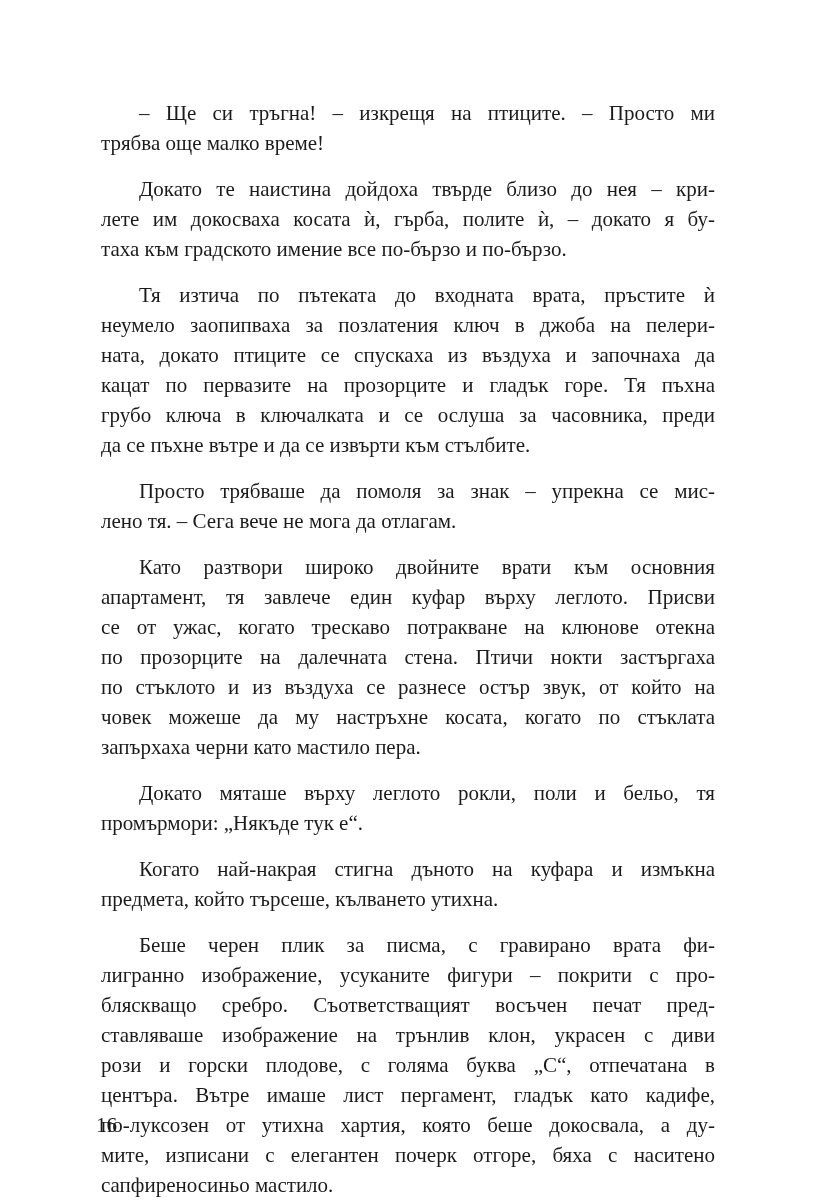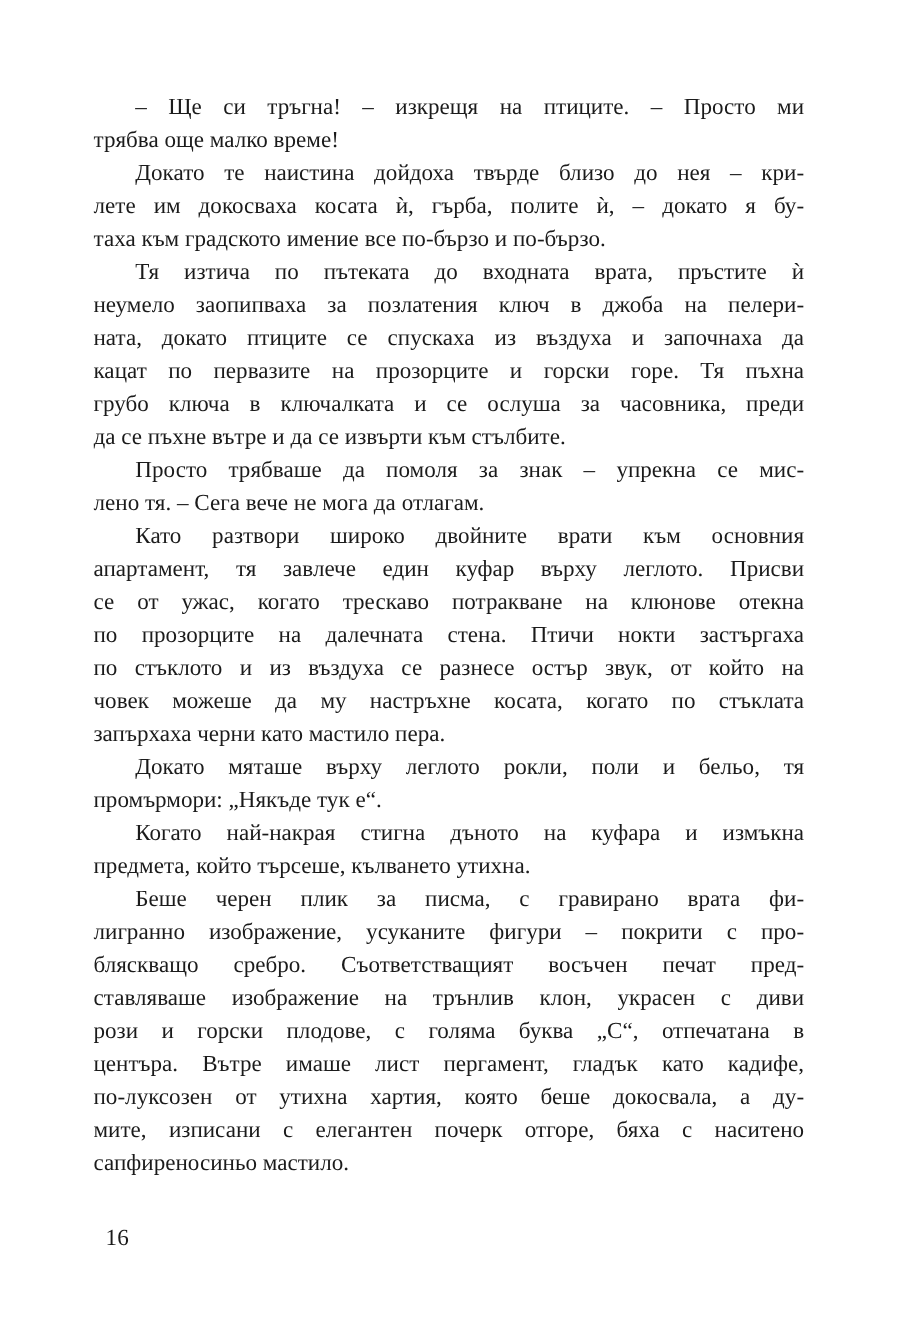--- a/index.html
+++ b/index.html
@@ -15,21 +15,21 @@
     color: #1b1b1b;
     overflow: hidden;
   }
   .text-block {
     position: absolute;
     left: 85px;
     top: 82px;
     width: 646px;
   }
   .paragraph {
-    margin: 0;
+    margin: 16px;
     padding: 0;
   }
   .line {
     height: 30px;
     line-height: 30px;
     font-size: 21px;
     text-align: justify;
     text-align-last: justify;
     overflow: hidden;
     white-space: normal;
@@ -61,21 +61,21 @@
     </div>
     <div class="paragraph">
       <div class="line first"><span>Докато те </span><span class="italic">наистина</span><span> дойдоха твърде близо до нея – кри-</span></div>
       <div class="line"><span>лете им докосваха косата ѝ, гърба, полите ѝ, – докато я бу-</span></div>
       <div class="line plast"><span>таха към градското имение все по-бързо и по-бързо.</span></div>
     </div>
     <div class="paragraph">
       <div class="line first"><span>Тя изтича по пътеката до входната врата, пръстите ѝ</span></div>
       <div class="line"><span>неумело заопипваха за позлатения ключ в джоба на пелери-</span></div>
       <div class="line"><span>ната, докато птиците се спускаха из въздуха и започнаха да</span></div>
-      <div class="line"><span>кацат по первазите на прозорците и горски горе. Тя пъхна</span></div>
+      <div class="line"><span>кацат по первазите на прозорците и гладък горе. Тя пъхна</span></div>
       <div class="line"><span>грубо ключа в ключалката и се ослуша за часовника, преди</span></div>
       <div class="line plast"><span>да се пъхне вътре и да се извърти към стълбите.</span></div>
     </div>
     <div class="paragraph">
       <div class="line first"><span class="italic">Просто трябваше да помоля за знак</span><span> – упрекна се мис-</span></div>
       <div class="line plast"><span>лено тя. – </span><span class="italic">Сега вече не мога да отлагам.</span></div>
     </div>
     <div class="paragraph">
       <div class="line first"><span>Като разтвори широко двойните врати към основния</span></div>
       <div class="line"><span>апартамент, тя завлече един куфар върху леглото. Присви</span></div>

